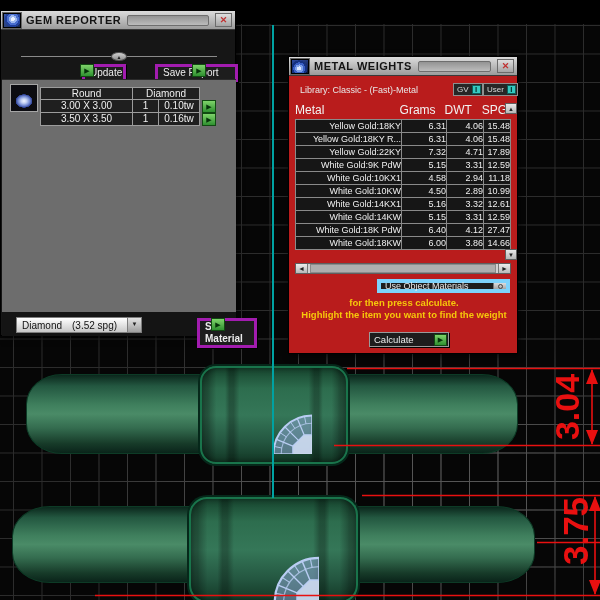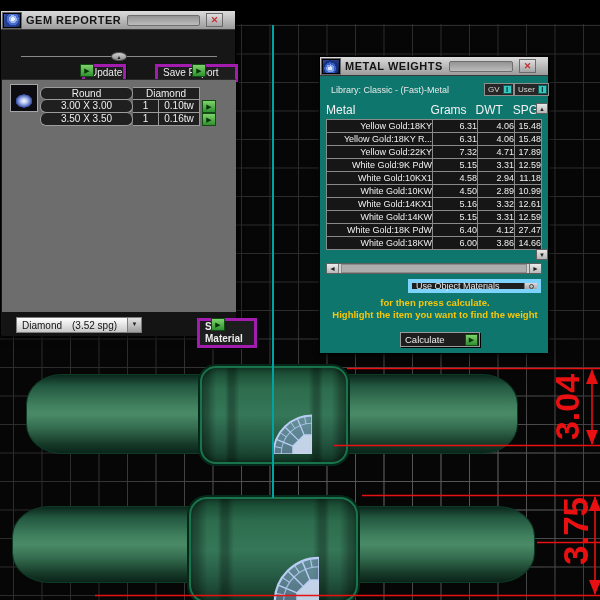--- a/index.html
+++ b/index.html
@@ -48,21 +48,21 @@
   .gem-svg { position:absolute; z-index:3; }
   .gem1 { left:232px; top:374px; width:80px; height:80px; }
   .gem2 { left:227px; top:510px; width:92px; height:92px; }
   .dims { position:absolute; left:0; top:0; z-index:5; pointer-events:none; }
 
   
   .win { position:absolute; z-index:10; border:1px solid #000; box-shadow:1px 2px 6px rgba(0,0,0,.65); }
   .titlebar {
     position:absolute; left:0; top:0; right:0; height:19px; display:flex; align-items:center;
     background:linear-gradient(180deg,#dcdcdc,#9b9b9b);
-    border-bottom:1px solid #3a3a3a; padding-right:12px;
+    border-bottom:1px solid #3a3a3a; padding-right:3px;
   }
   .win-icon { width:20px; height:17px; margin:0 4px 0 1px; border:1px solid #666; background:#000; position:relative; }
   .win-title { font-size:11px; font-weight:bold; color:#141414; letter-spacing:.5px; }
   .title-groove { flex:1; height:11px; margin:0 6px; background:linear-gradient(180deg,#939393,#bcbcbc);
     border:1px solid #6e6e6e; border-radius:2px; }
   .close-btn { width:17px; height:14px; background:linear-gradient(180deg,#dedede,#a5a5a5);
     border:1px solid #6b6b6b; color:#c03030; font-size:9px; font-weight:bold; line-height:12px; text-align:center; cursor:default; }
 
   .green-arrow { display:inline-flex; align-items:center; justify-content:center;
     width:14px; height:13px; background:linear-gradient(180deg,#7ed36a,#2f9130);
@@ -86,32 +86,32 @@
   .gem-thumb { position:absolute; left:8px; top:4px; width:28px; height:28px; border:1px solid #a5a5a5;
     background:
       radial-gradient(ellipse 10px 8px at 13px 16px, #f2f6ff 0%, #c3d0f2 28%, #7289d2 58%, #2e4193 82%, rgba(0,0,0,0) 84%),
       #0c0c10; }
   .gr-table { position:absolute; left:38px; top:7px; }
   .gr-row { display:flex; }
   .gr-cell { background:#1f1f1f; border:1px solid #9c9c9c; border-left:none; color:#efefef;
     font-size:10px; height:13px; line-height:11px; text-align:center; }
   .gr-cell.first { border-left:1px solid #9c9c9c; }
   .gr-row + .gr-row .gr-cell { border-top:none; }
-  .c-size { width:93px;border-radius:6px; } .c-count { width:26px; } .c-wt { width:41px; } .c-dia { width:67px; }
+  .c-size { width:93px; } .c-count { width:26px; } .c-wt { width:41px; } .c-dia { width:67px; }
   .gr-row .green-arrow { margin-left:2px; height:13px; }
   .gr-bottom { position:absolute; left:1px; top:301px; width:234px; height:24px; background:#141414; }
   .dropdown { position:absolute; display:flex; align-items:center; background:linear-gradient(180deg,#ffffff,#c8c8c8);
     border:1px solid #7d7d7d; color:#111; font-size:10px; }
   .dd-text { padding-left:5px; white-space:nowrap; }
   .dd-text2 { padding-left:10px; white-space:nowrap; }
   .dd-arrow { margin-left:auto; width:14px; align-self:stretch; background:linear-gradient(180deg,#e3e3e3,#9f9f9f);
     border-left:1px solid #7d7d7d; color:#222; font-size:6px; text-align:center; line-height:13px; }
 
   
-  .mw-win { left:288px; top:56px; width:230px; height:298px; background:#0f766e;margin-left:31px; }
+  .mw-win { left:288px; top:56px; width:230px; height:298px; background:#b91c1c; }
   .mw-lib { position:absolute; left:11px; top:28px; font-size:9px; color:#e8e8e8; }
   .toggle-btn { position:absolute; top:26px; height:13px; display:flex; align-items:center;
     background:#262626; border:1px solid #8f8f8f; }
   .toggle-label { font-size:8px; color:#d8d8d8; padding:2px 3px; }
   .toggle-i { width:9px; height:9px; margin-right:1px; background:#35c8c0; border:1px solid #0c5f5a;
     color:#032f2c; font-size:8px; font-weight:bold; line-height:8px; text-align:center; }
   .mw-headers { position:absolute; left:6px; top:46px; width:212px; display:flex; }
   .mw-h { font-size:12px; color:#f2f2f2; }
   .mw-table { position:absolute; left:6px; top:62px; width:216px; border-top:1px solid #8a8a8a; border-left:1px solid #8a8a8a; }
   .mw-row { display:flex; }

